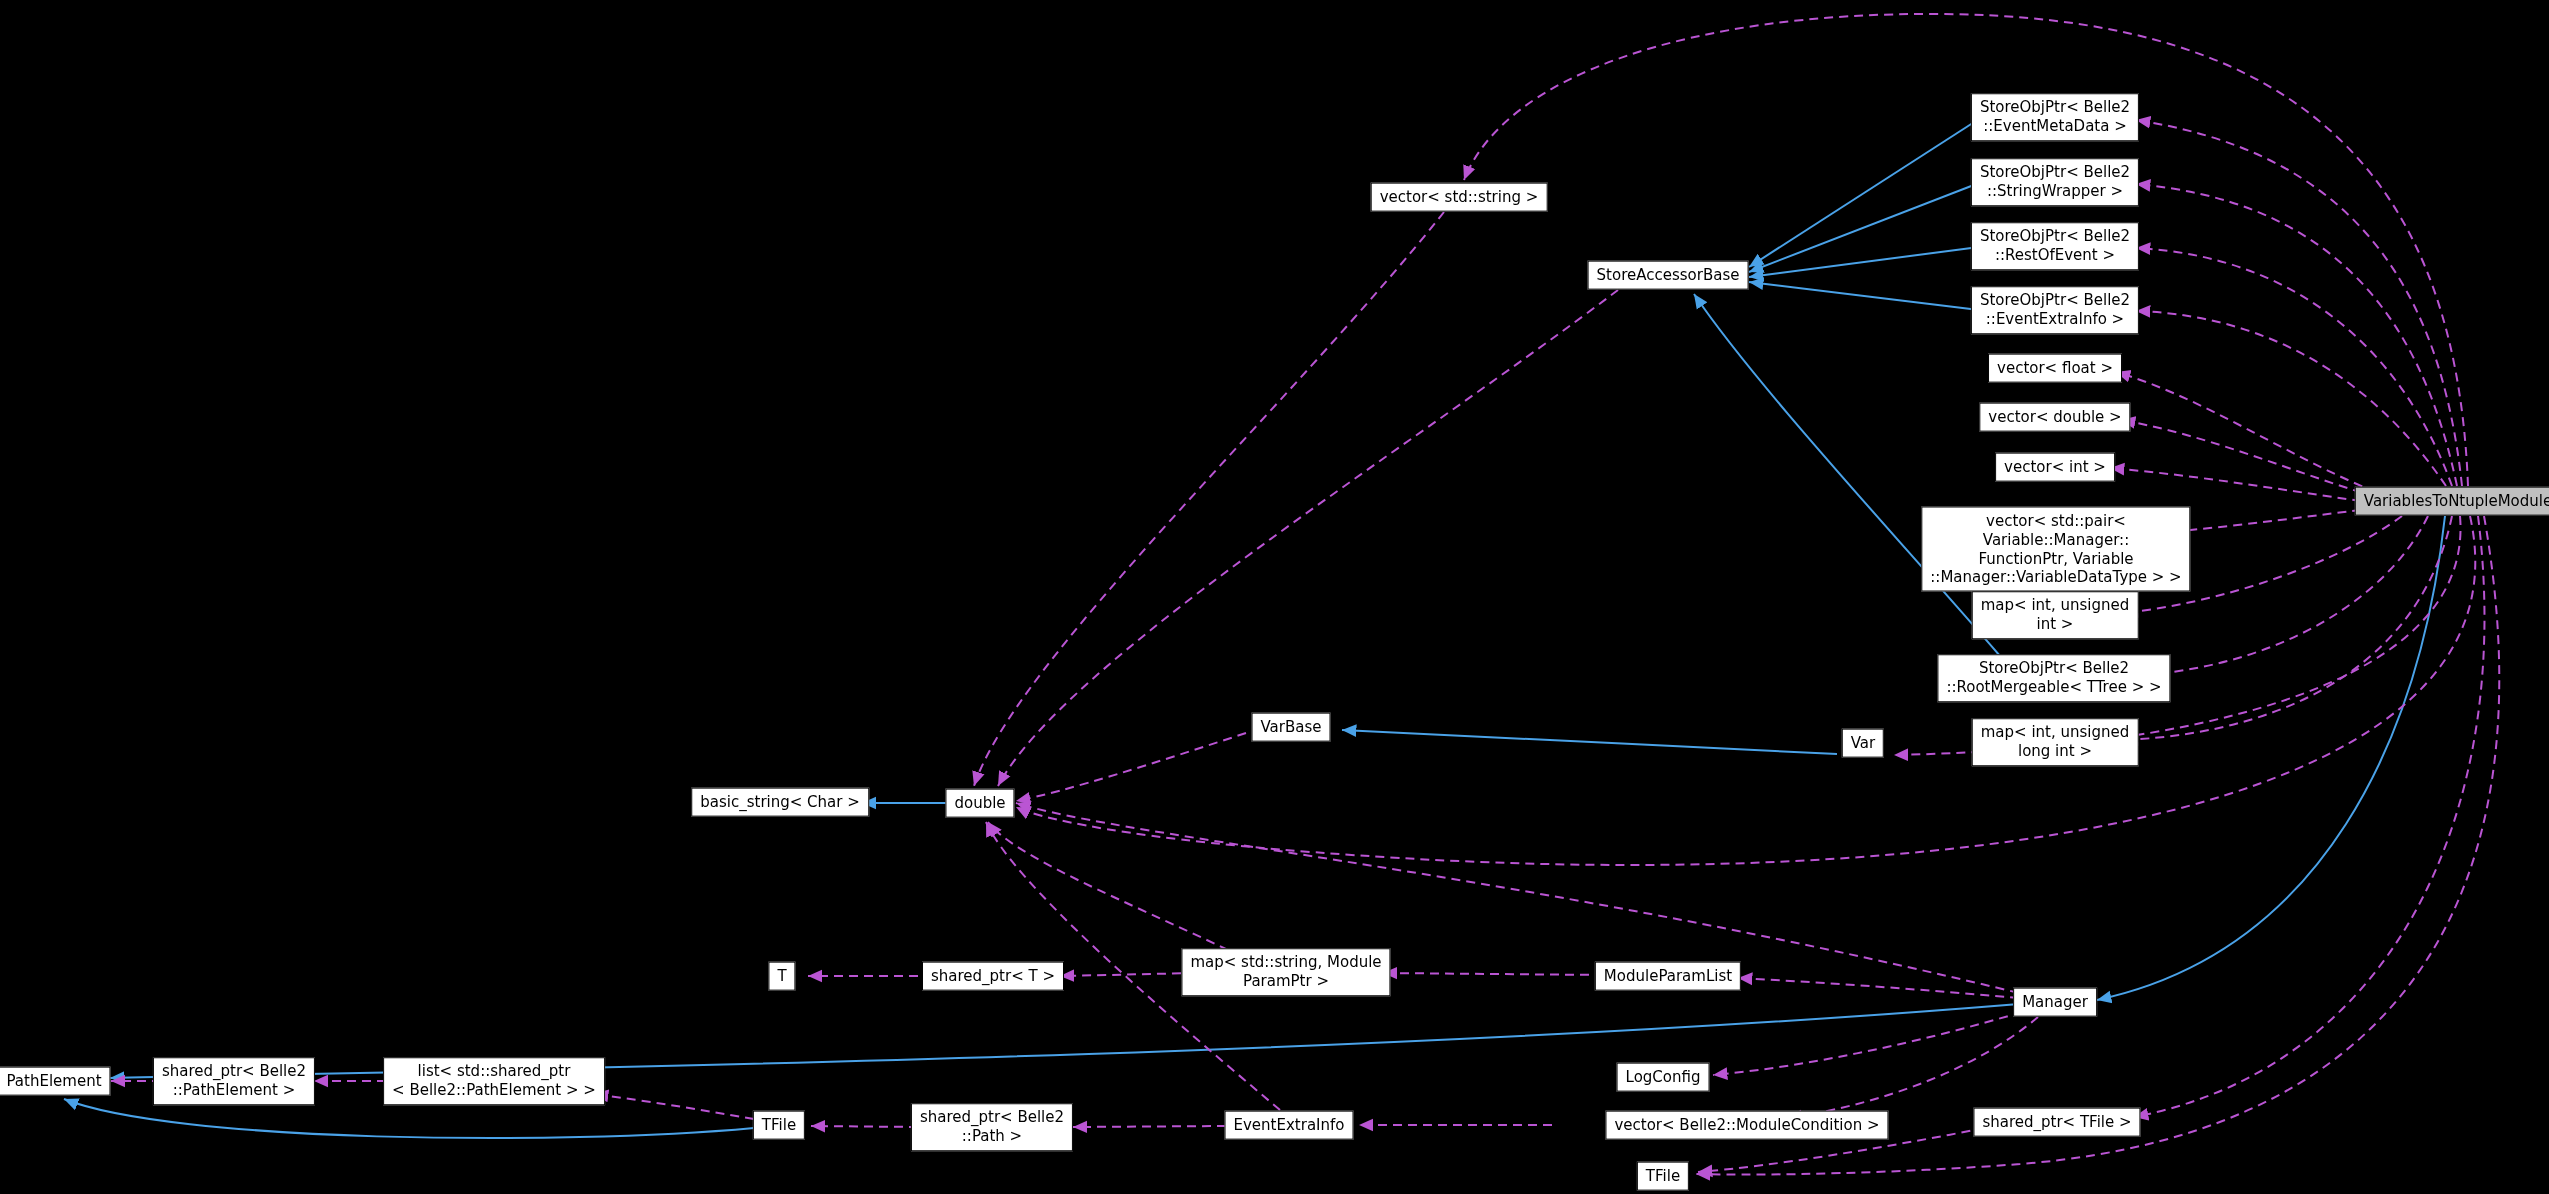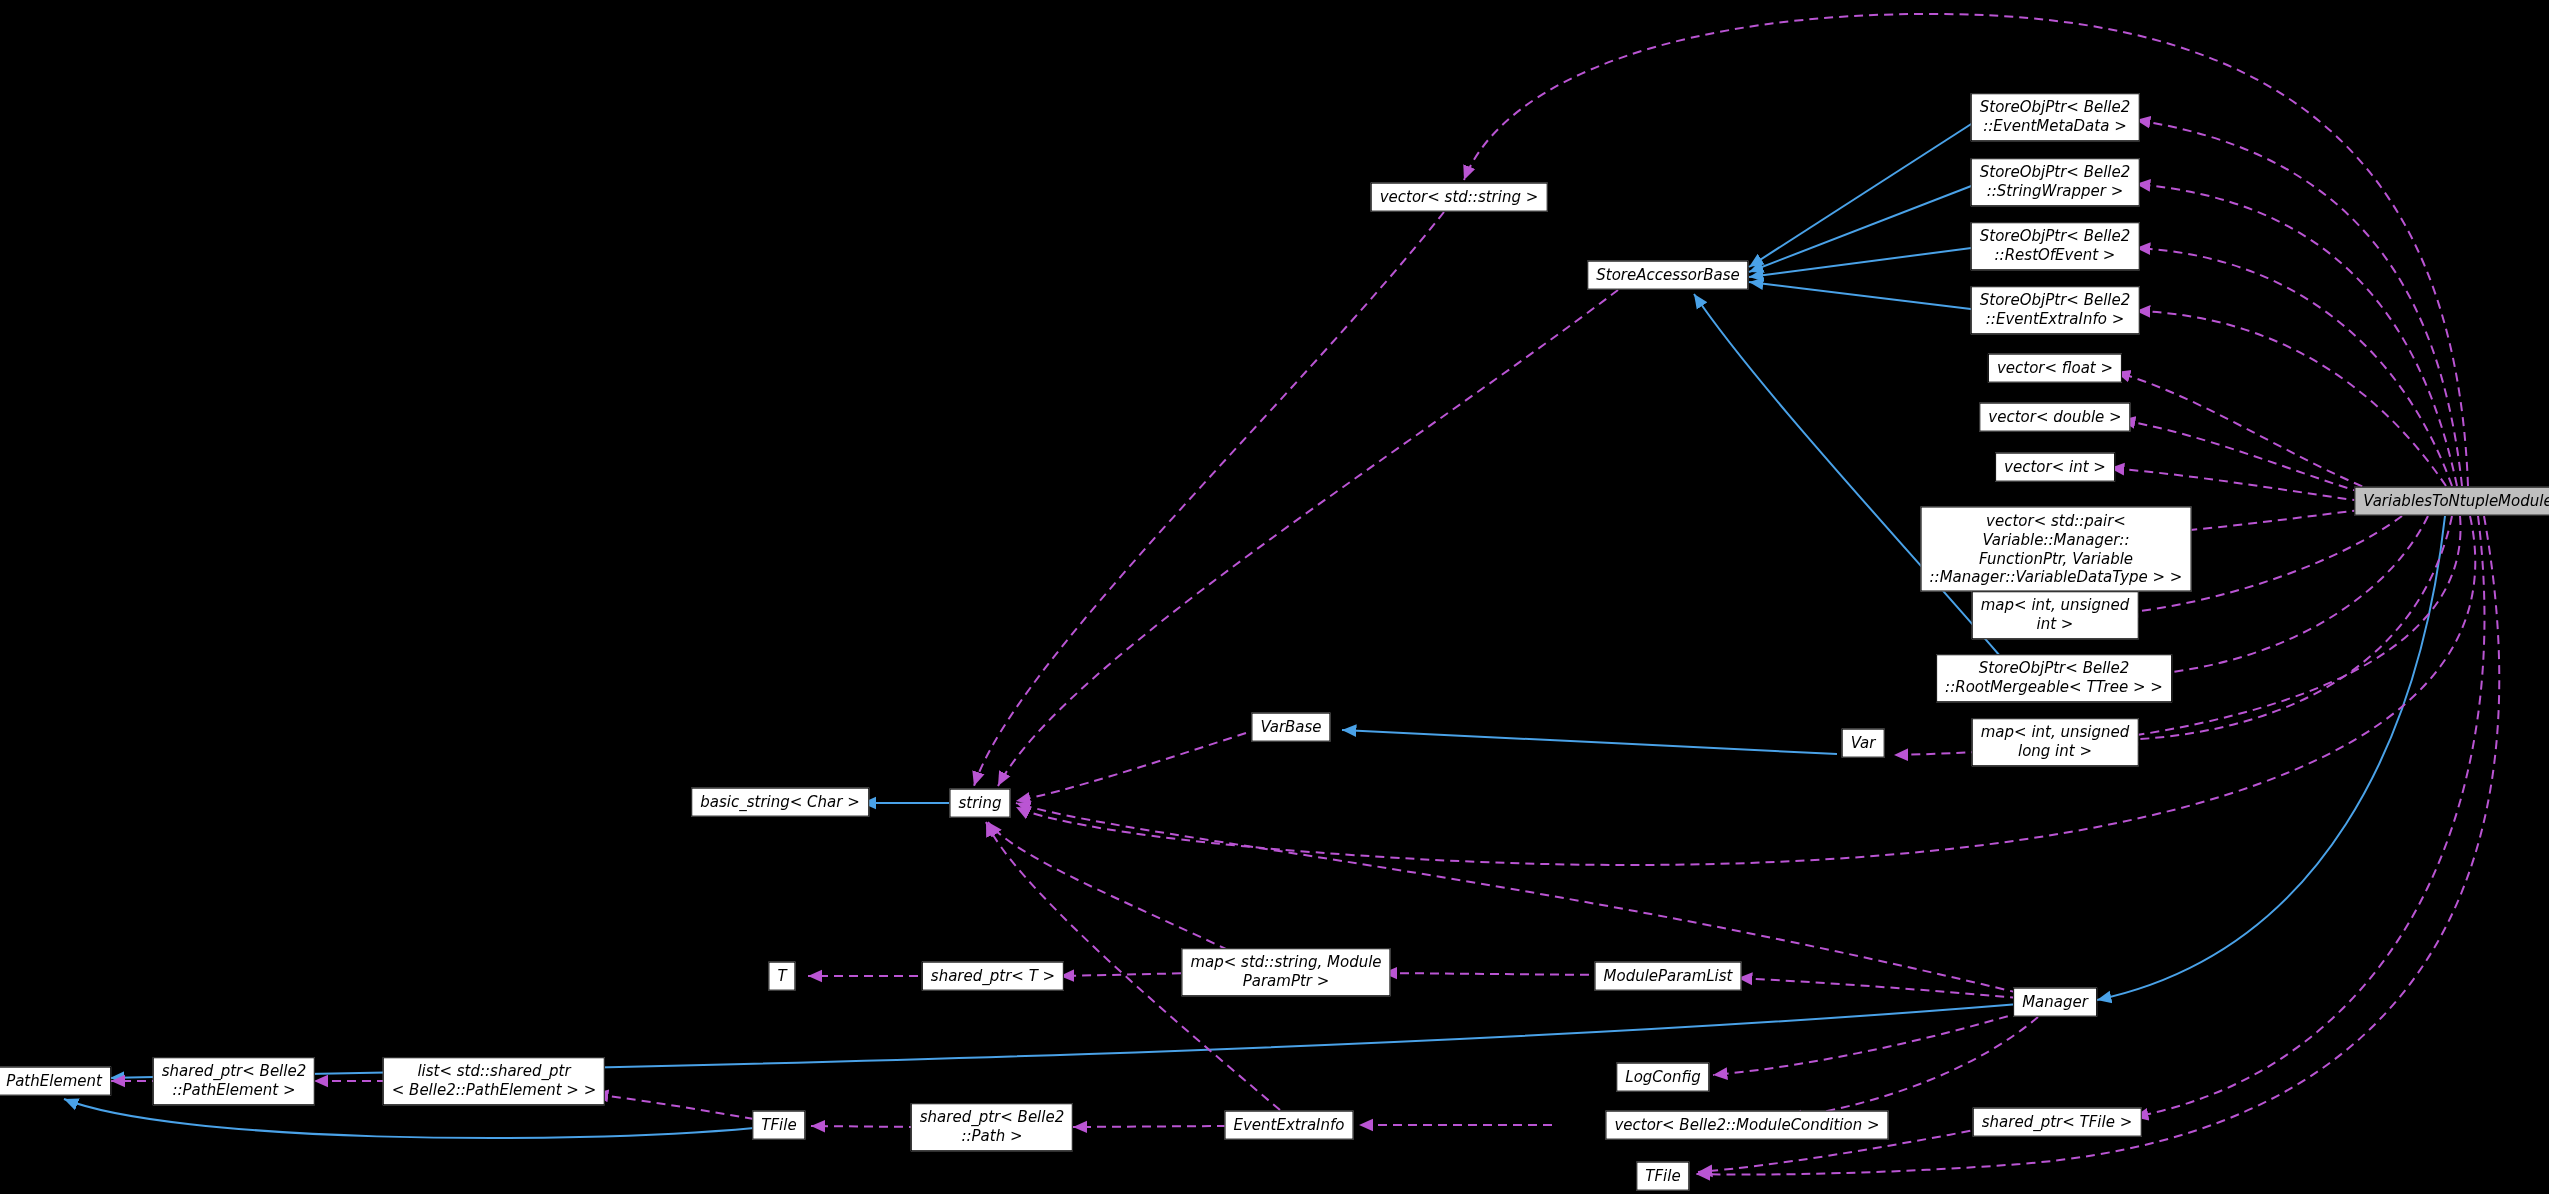--- a/index.html
+++ b/index.html
@@ -31,21 +31,20 @@
     background: var(--node_fill);
     border: 1px solid var(--node_border);
     color: var(--node_text);
     font-size: 15px;
     line-height: 1.25;
     padding: 4px 8px;
     white-space: pre;
     text-align: center;
     box-sizing: border-box;
     cursor: pointer;
-    font-style: italic;
   }
   .node.main { background: var(--main_fill); cursor: default; }
 </style>
 </head>
 <body>
 
 <div id="canvas">
 
   <svg id="edges" width="2549" height="1194" viewBox="0 0 2549 1194" xmlns="http://www.w3.org/2000/svg">
     <defs>
@@ -125,21 +124,21 @@
   <div class="node" style="left:2055px;top:615px">map&lt; int, unsigned
 int &gt;</div>
   <div class="node" style="left:2054px;top:678px">StoreObjPtr&lt; Belle2
 ::RootMergeable&lt; TTree &gt; &gt;</div>
   <div class="node main" style="left:2458px;top:501px">VariablesToNtupleModule</div>
   <div class="node" style="left:2055px;top:742px">map&lt; int, unsigned
 long int &gt;</div>
   <div class="node" style="left:1291px;top:727px">VarBase</div>
   <div class="node" style="left:1863px;top:743px">Var</div>
   <div class="node" style="left:780px;top:802px">basic_string&lt; Char &gt;</div>
-  <div class="node" style="left:980px;top:803px">string</div>
+  <div class="node" style="left:980px;top:803px">double</div>
   <div class="node" style="left:782px;top:976px">T</div>
   <div class="node" style="left:993px;top:976px">shared_ptr&lt; T &gt;</div>
   <div class="node" style="left:1286px;top:972px">map&lt; std::string, Module
 ParamPtr &gt;</div>
   <div class="node" style="left:1668px;top:976px">ModuleParamList</div>
   <div class="node" style="left:2055px;top:1002px">Manager</div>
   <div class="node" style="left:54px;top:1081px">PathElement</div>
   <div class="node" style="left:234px;top:1081px">shared_ptr&lt; Belle2
 ::PathElement &gt;</div>
   <div class="node" style="left:494px;top:1081px">list&lt; std::shared_ptr

